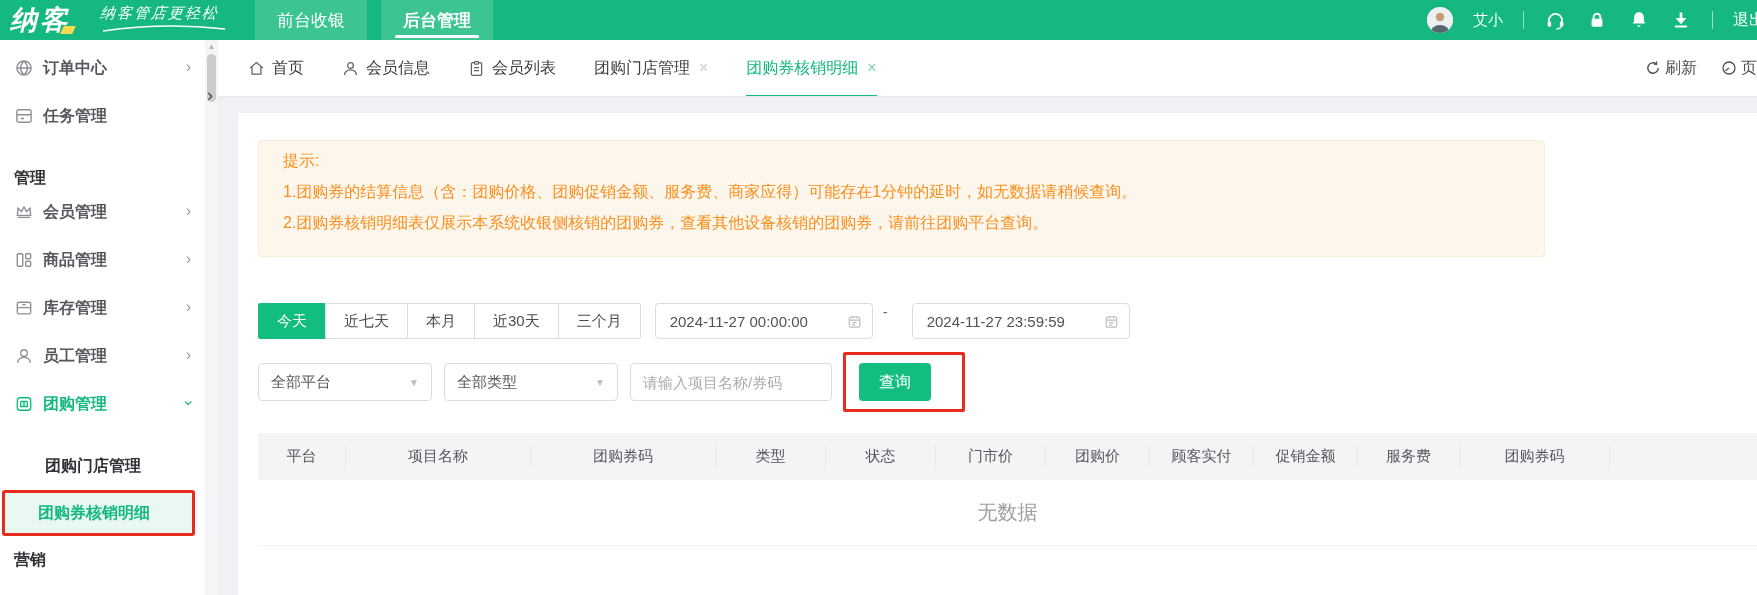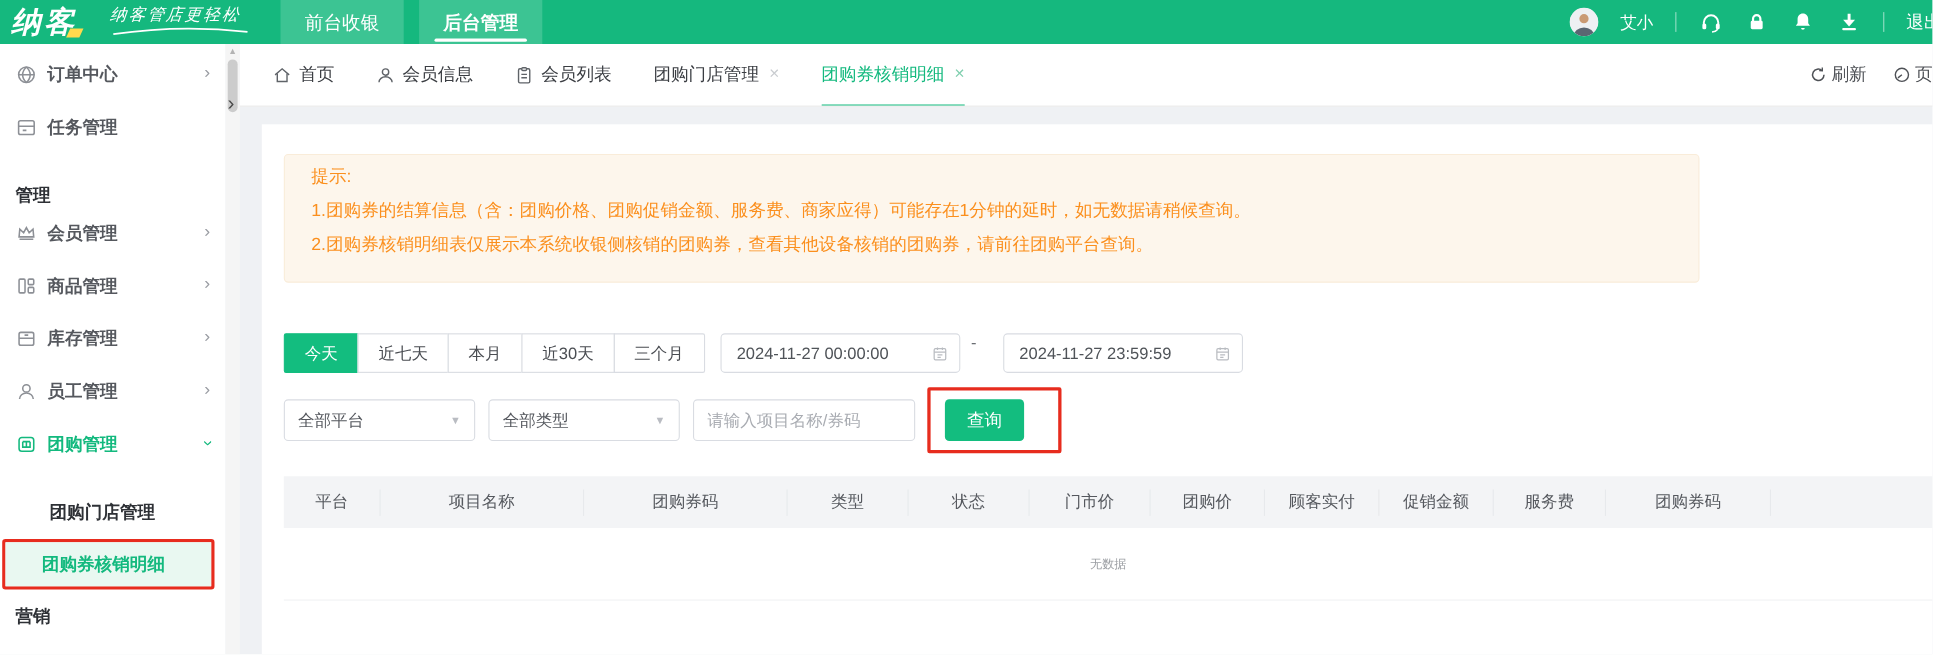--- a/index.html
+++ b/index.html
@@ -40,21 +40,21 @@
 
   
   .scrollstrip { position:absolute; left:205px; top:40px; width:13px; bottom:0; background:#f5f5f5; z-index:25; }
   .scroll-up { position:absolute; top:2px; left:0; width:13px; text-align:center; color:#b3b3b3; font-size:8px; background:none; border:none; cursor:pointer; padding:0; }
   .scroll-thumb { position:absolute; top:14px; left:2px; width:9px; height:48px; background:#cccccc; border-radius:5px; cursor:pointer; }
   .collapse-handle { position:absolute; top:42px; left:-4px; width:18px; height:26px; background:none; border:none; cursor:pointer; color:#4a4a4a; font-size:19px; line-height:26px; padding:0; }
 
   
   .main { position:absolute; left:218px; top:40px; right:0; bottom:0; }
   .tabstrip { height:57px; background:#fff; border-bottom:1px solid #e8e8e8; display:flex; align-items:center; padding-left:30px; overflow:hidden; }
-  .ptab { position:relative; height:57px; display:flex; align-items:center; gap:7px; margin-right:38px; background:none; border:none; cursor:pointer; font-family:Liberation Mono, monospace; font-size:16px; color:#3a3d42; white-space:nowrap; }
+  .ptab { position:relative; height:57px; display:flex; align-items:center; gap:7px; margin-right:38px; background:none; border:none; cursor:pointer; font-family:Liberation Sans, sans-serif; font-size:16px; color:#3a3d42; white-space:nowrap; }
   .ptab .ti { width:17px; height:17px; }
   .ptab .close-x { color:#c9ccd0; font-size:16px; margin-left:2px; }
   .ptab.active { color:#13b97e; }
   .ptab.active .close-x { color:#7fcfae; }
   .ptab.active::after { content:''; position:absolute; left:0; right:0; bottom:0; height:2px; background:#13b97e; }
   .strip-actions { margin-left:auto; display:flex; align-items:center; gap:24px; margin-right:-16px; }
   .strip-btn { display:flex; align-items:center; gap:4px; background:none; border:none; cursor:pointer; font-family:inherit; font-size:16px; color:#4e5156; white-space:nowrap; }
 
   .card { position:absolute; left:20px; top:73px; right:0; bottom:0; background:#fff; padding-left:20px; overflow:hidden; }
 
@@ -83,21 +83,21 @@
 
   
   .table { margin-top:21px; }
   .thead { display:flex; height:47px; background:#f3f4f6; align-items:center; }
   .th { display:flex; align-items:center; justify-content:center; height:24px; font-size:15px; color:#55585e; border-right:1px solid #e7e9ec; }
   .th:nth-child(1){width:88px} .th:nth-child(2){width:185px} .th:nth-child(3){width:185px}
   .th:nth-child(4){width:110px} .th:nth-child(5){width:110px} .th:nth-child(6){width:110px}
   .th:nth-child(7){width:104px} .th:nth-child(8){width:104px} .th:nth-child(9){width:104px}
   .th:nth-child(10){width:102px} .th:nth-child(11){width:150px}
   .th.filler { flex:1; border-right:none; }
-  .empty-row { height:66px; width:1499px; display:flex; align-items:center; justify-content:center; font-size:11px; color:#9b9ea3; border-bottom:1px solid #f1f2f4; }
+  .empty-row { height:66px; width:1499px; display:flex; align-items:center; justify-content:center; font-size:20px; color:#9b9ea3; border-bottom:1px solid #f1f2f4; }
 
   svg { display:block; }
 </style>
 </head>
 <body>
 
 <div class="screen">
 
   <header class="topbar">
     <div class="logo">纳客</div>

